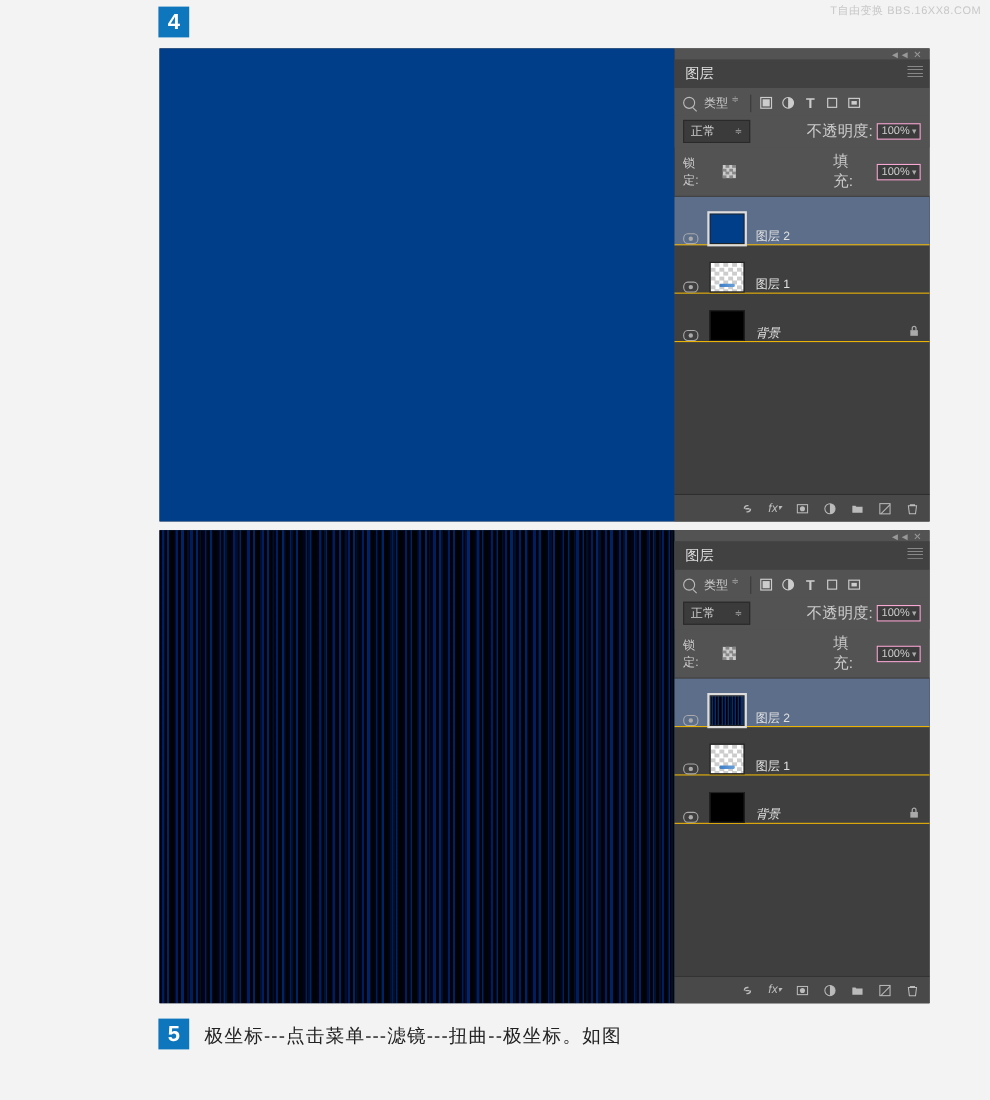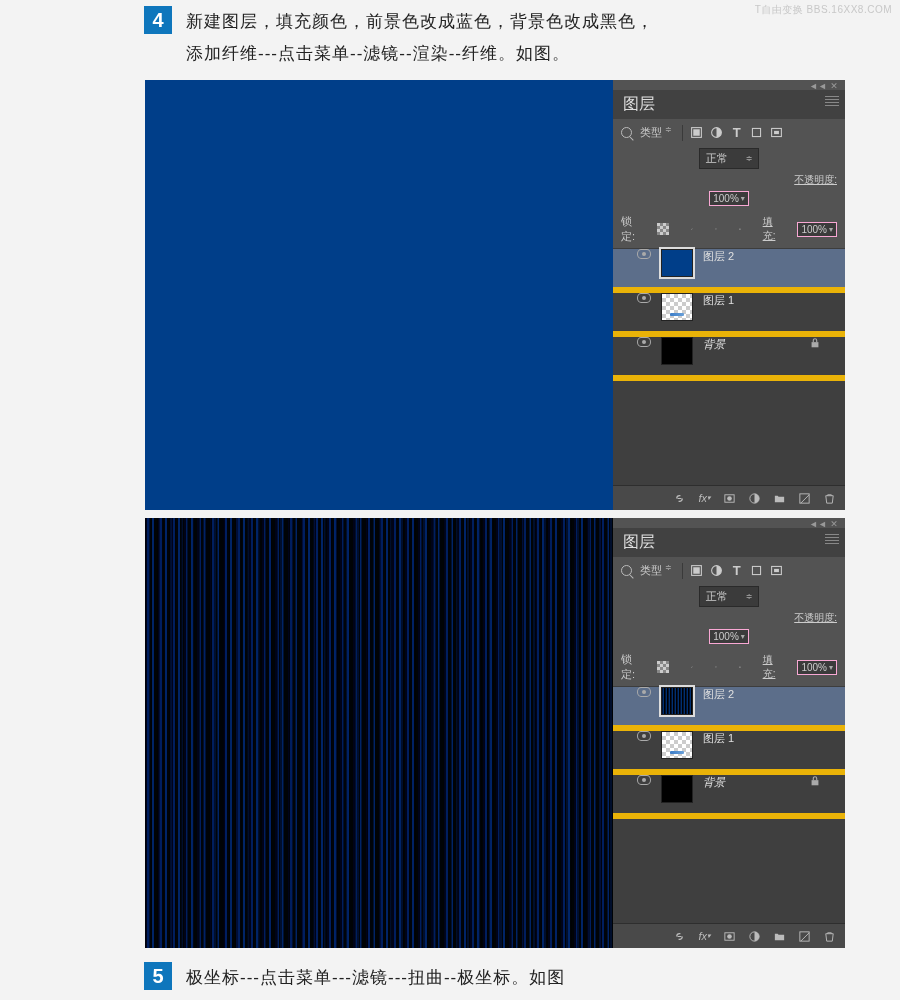--- a/index.html
+++ b/index.html
@@ -51,41 +51,41 @@
   position: absolute; inset: 0;
   background:
     repeating-linear-gradient(90deg, rgba(0,0,0,0.5) 0 1px, transparent 1px 6px),
     repeating-linear-gradient(90deg, transparent 0 3px, rgba(0,30,100,0.4) 3px 5px, transparent 5px 11px);
 }
 .panel { width: 232px; background: #535353; color: #ccc; font-size: 11px; display: flex; flex-direction: column; }
 .panel-top { display: flex; justify-content: flex-end; padding: 2px 6px 0 0; gap: 6px; }
 .mini-ic { width: 10px; height: 8px; display: flex; align-items: center; justify-content: center; color: #999; font-size: 9px; }
 .panel-title {
   background: #414141; color: #ddd;
-  padding: 4px 10px; font-size: 16px;
+  padding: 4px 10px; font-size: 13px;
   position: relative;
 }
 .panel-title::after { content: ""; position: absolute; right: 6px; top: 6px; width: 14px; height: 10px; background: repeating-linear-gradient(#888 0 1px, transparent 1px 3px); }
 .filter-row { display: flex; align-items: center; gap: 4px; padding: 5px 8px 3px 8px; background: #535353; }
 .search-ic { width: 11px; height: 11px; border: 1.2px solid #bbb; border-radius: 50%; position: relative; }
 .search-ic::after { content: ""; position: absolute; width: 5px; height: 1.2px; background: #bbb; transform: rotate(45deg); bottom: -2px; right: -3px; }
 .type-dd { display: flex; align-items: flex-start; gap: 3px; padding: 1px 4px; }
 .chev { font-size: 8px; color: #aaa; }
 .divv { width: 1px; height: 16px; background: #3a3a3a; margin: 0 2px; }
 .ficon { width: 16px; height: 14px; display: flex; align-items: center; justify-content: center; color: #ccc; }
 .ficon svg { width: 13px; height: 13px; }
-.blend-row { display: flex; align-items: center; padding: 4px 8px; gap: 4px; background: #535353; flex-direction: column; }
+.blend-row { display: flex; align-items: center; padding: 4px 8px; gap: 4px; background: #535353; }
 .dd-box { background: #3b3b3b; border: 1px solid #2a2a2a; padding: 2px 6px; display: flex; align-items: center; gap: 18px; font-size: 11px; }
-.opacity-lbl { margin-left: auto; font-size: 10px; text-decoration: underline; }
+.opacity-lbl { margin-left: auto; font-size: 14px; }
 .pct-box { background: #3b3b3b; border: 1px solid #f9a8d4; padding: 1px 3px; font-size: 10px; display: flex; align-items: center; gap: 2px; }
 .lock-row { display: flex; align-items: center; padding: 4px 8px; gap: 22px; border-bottom: 1px solid #3d3d3d; }
 .lock-ic { width: 13px; height: 13px; display: flex; align-items: center; justify-content: center; }
 .checker-ic { width: 12px; height: 12px; background: conic-gradient(#888 25%, #ccc 0 50%, #888 0 75%, #ccc 0); background-size: 6px 6px; }
 .layers-list { flex: 1; background: #3f3f3f; }
-.layer-row { display: flex; align-items: flex-start; height: 44px; padding: 0 24px; border-bottom: 6px solid #eab308; gap: 10px; }
+.layer-row { display: flex; align-items: flex-end; height: 44px; padding: 0 8px; border-bottom: 1px solid #eab308; gap: 10px; }
 .layer-row.selected { background: #5c6e8a; }
 .eye-ic { width: 14px; height: 10px; border: 1.2px solid #aaa; border-radius: 60% / 100%; position: relative; }
 .eye-ic::after { content: ""; position: absolute; width: 4px; height: 4px; background: #aaa; border-radius: 50%; top: 2px; left: 4px; }
 .thumb { width: 32px; height: 28px; border: 1px solid #222; background: #222; }
 .thumb.sel { outline: 2px solid #ddd; }
 .thumb-blue { background: #003E89; }
 .thumb-fiber { background: repeating-linear-gradient(90deg, #001133 0 1px, #003070 1px 2px, #000 2px 3px); }
 .thumb-trans { background: conic-gradient(#ccc 25%, #fff 0 50%, #ccc 0 75%, #fff 0); background-size: 8px 8px; position: relative; }
 .thumb-trans::after { content: ""; position: absolute; bottom: 4px; left: 8px; width: 14px; height: 3px; background: linear-gradient(90deg, #3a7cc8, #6aa0d8); border-radius: 1px; }
 .thumb-black { background: #000; }
@@ -97,24 +97,20 @@
 .bicon svg { width: 13px; height: 13px; fill: #bbb; }
 .gap { height: 8px; }
 </style>
 </head>
 <body>
 
 <div class="watermark">T自由变换  BBS.16XX8.COM</div>
 
 <div class="step-block step4">
   <div class="step-num">4</div>
-  <div class="step-text">
-    <div>新建图层，填充颜色，前景色改成蓝色，背景色改成黑色，</div>
-    <div>添加纤维---点击菜单--滤镜--渲染--纤维。如图。</div>
-  </div>
 </div>
 
 <div class="screenshots">
 
   <div class="shot">
     <div class="canvas canvas1"></div>
     <div class="panel">
       <div class="panel-top">
         <span class="mini-ic">◄◄</span>
         <span class="mini-ic">✕</span>

